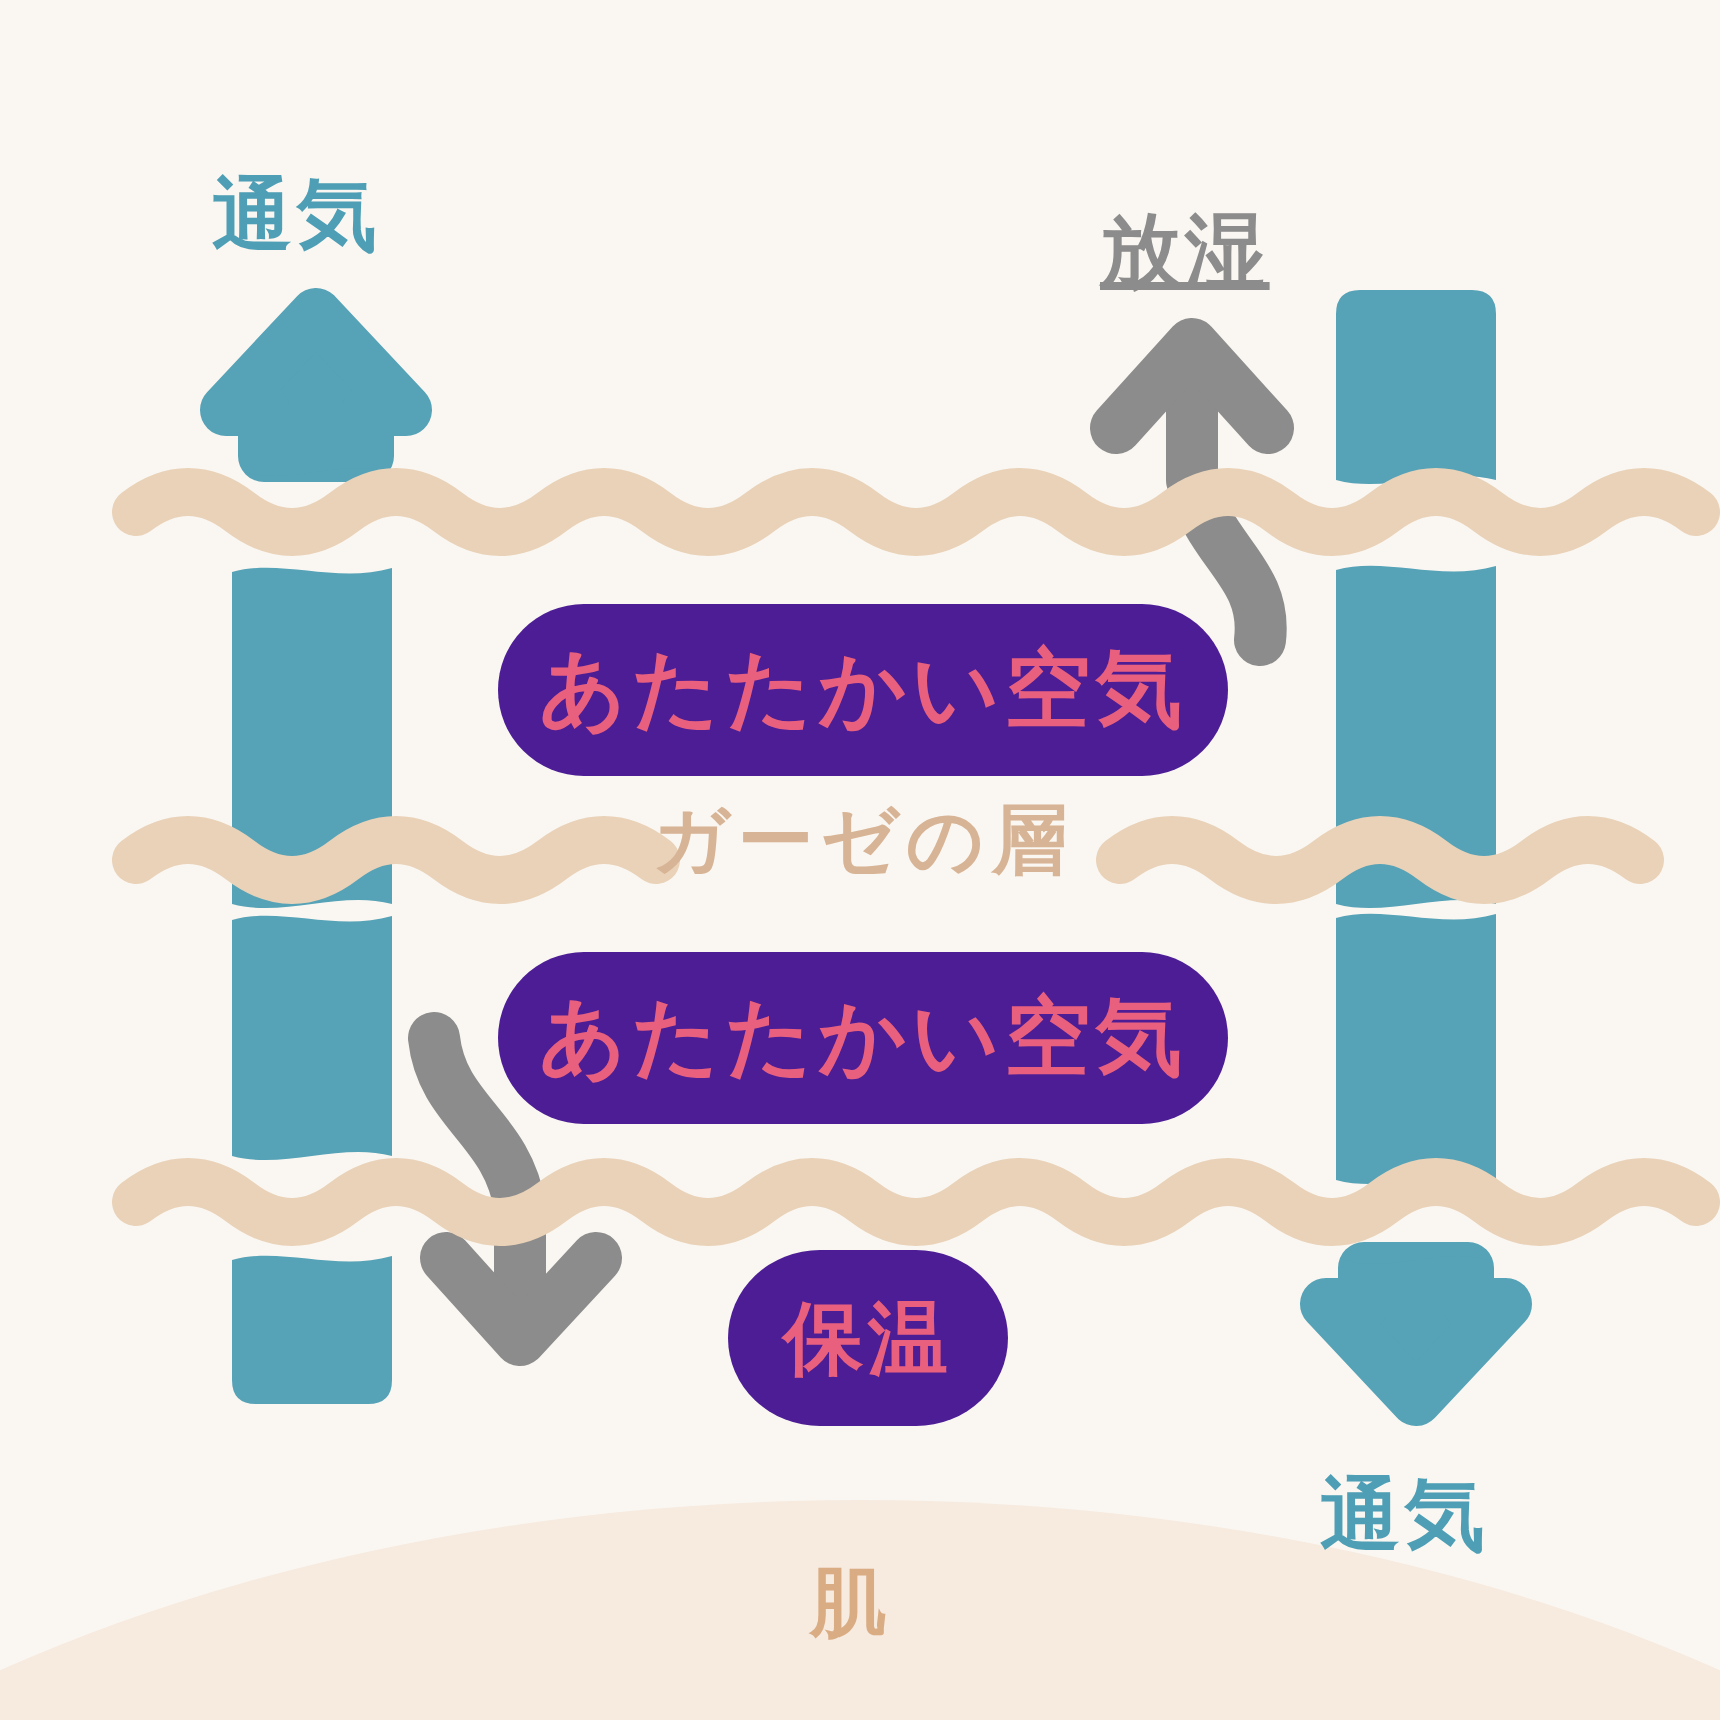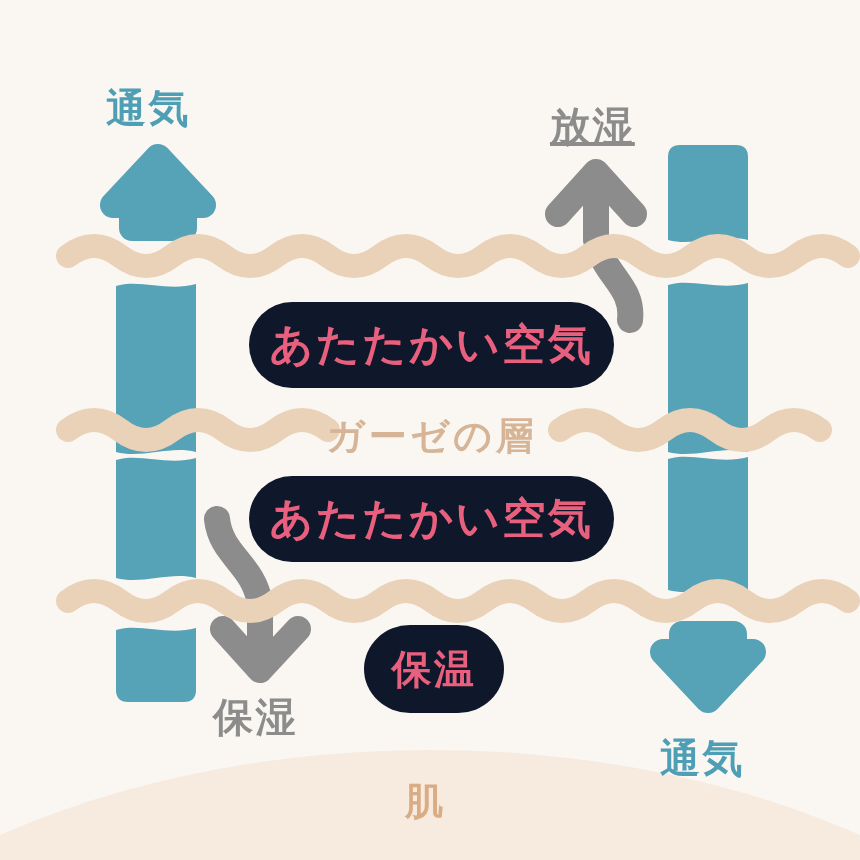--- a/index.html
+++ b/index.html
@@ -57,40 +57,40 @@
     text-decoration: underline;
   }
   .lbl-moist {
     left: 213px;
     top: 697px;
     font-size: 40px;
     color: #8C8C8C;
   }
   .lbl-gauze {
     left: 326px;
-    top: 417px;
+    top: 401px;
     font-size: 38px;
     color: #D7B495;
     letter-spacing: 0.10em;
   }
   .lbl-skin {
     left: 405px;
     top: 782px;
     font-size: 38px;
     color: #D9AC84;
     letter-spacing: 0.10em;
   }
 
   
   .chip {
     position: absolute;
     display: flex;
     align-items: center;
     justify-content: center;
-    background: #0f172a;
+    background: #4c1d95;
     color: #E8607E;
     font-weight: 700;
     letter-spacing: 0.06em;
     user-select: none;
   }
   .chip-warm-upper {
     left: 249px;
     top: 302px;
     width: 365px;
     height: 86px;
@@ -176,19 +176,18 @@
   <div class="chip chip-keepwarm">
     <span>保温</span>
   </div>
 
   <div class="lbl lbl-vent-top">通気</div>
 
   <div class="lbl lbl-release">放湿</div>
 
   <div class="lbl lbl-gauze">ガーゼの層</div>
 
-  <div class="lbl lbl-moist">保湿</div>
 
   <div class="lbl lbl-vent-bottom">通気</div>
 
   <div class="lbl lbl-skin">肌</div>
 
 </div>
 
 </body></html>

